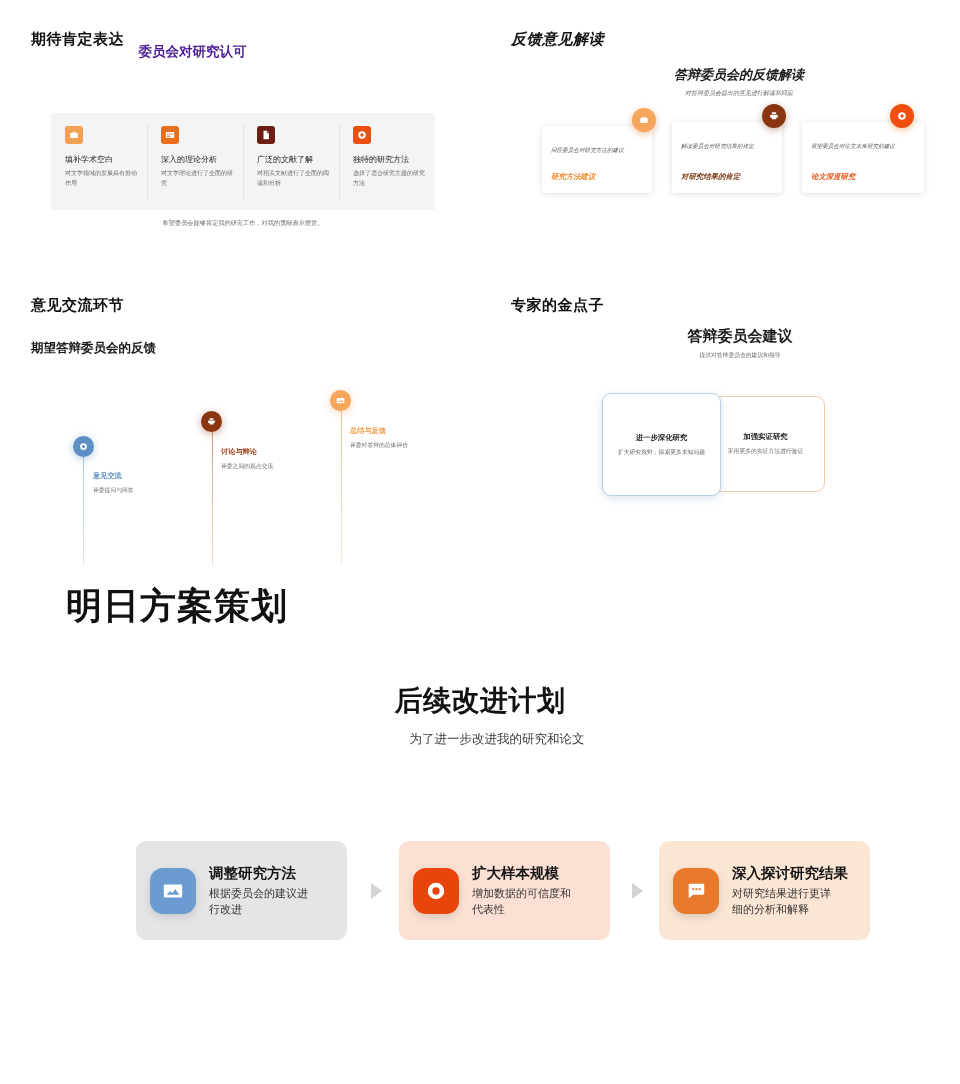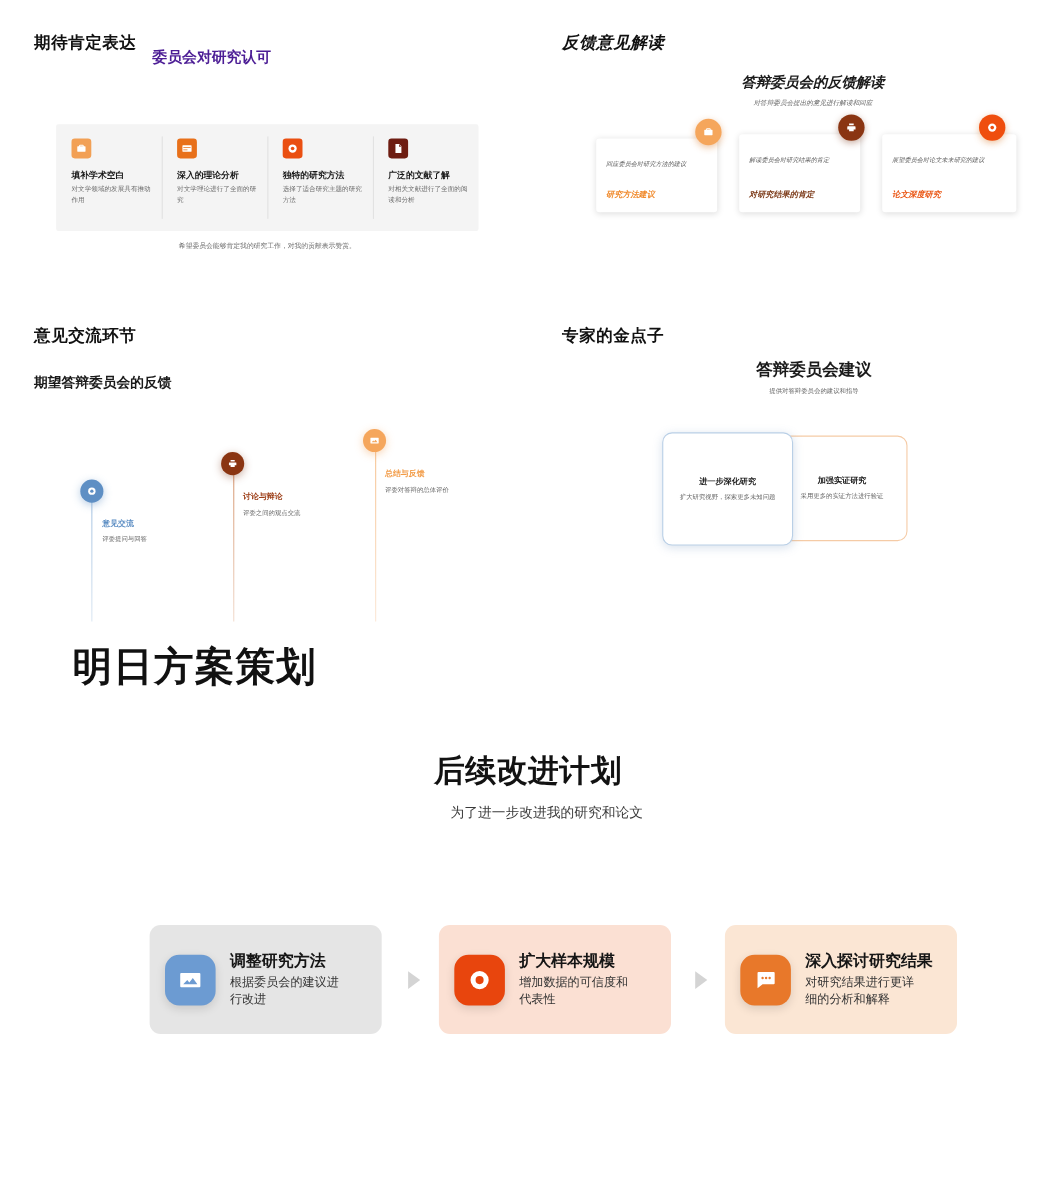--- a/index.html
+++ b/index.html
@@ -39,21 +39,21 @@
   .q1 .cell + .cell::before {
     content: ""; position: absolute; left: 0; top: 11px; bottom: 11px;
     width: 1px; background: #e2e2e2;
   }
   .ico-sq {
     width: 18px; height: 18px; border-radius: 3px;
     display: flex; align-items: center; justify-content: center;
     margin-bottom: 10px;
   }
   .ico-sq svg { width: 10px; height: 10px; display: block; }
-  .q1 .c-title { font-size: 8px; font-weight: 700; color: #161616; margin-bottom: 4px; }
+  .q1 .c-title { font-size: 8px; font-weight: 400; color: #161616; margin-bottom: 4px; }
   .q1 .c-desc  { font-size: 6px; line-height: 1.65; color: #6d6d6d; }
   .q1 .footnote {
     position: absolute; left: 0; top: 219px; width: 480px;
     text-align: center; font-size: 6.2px; color: #6d6d6d;
     padding-left: 6px;
   }
 
   
   .q2 { position: absolute; left: 480px; top: 0; width: 480px; height: 270px; font-style: italic; }
   .q2 .title {
@@ -201,37 +201,37 @@
       <div class="cell">
         <div class="ico-sq" style="background:#e8701a;">
           <svg viewBox="0 0 24 24" fill="#fff">
               <path d="M3 5h18a1 1 0 0 1 1 1v12a1 1 0 0 1-1 1H3a1 1 0 0 1-1-1V6a1 1 0 0 1 1-1zm1 4v2h16V9H4zm0 5v2h9v-2H4z"></path>
             </svg>
         </div>
         <div class="c-title">深入的理论分析</div>
         <div class="c-desc">对文学理论进行了全面的研究</div>
       </div>
       <div class="cell">
+        <div class="ico-sq" style="background:#6e1d12;">
+          <svg viewBox="0 0 24 24" fill="#fff">
+              <path d="M6 2h8l5 5v15H6V2zm8 1.5V8h4.5L14 3.5zM8 11h8v1.6H8V11zm0 4h8v1.6H8V15z"></path>
+            </svg>
+        </div>
+        <div class="c-title">广泛的文献了解</div>
+        <div class="c-desc">对相关文献进行了全面的阅读和分析</div>
+      </div>
+      <div class="cell">
         <div class="ico-sq" style="background:#ea4f11;">
           <svg viewBox="0 0 24 24" fill="#fff">
               <circle cx="12" cy="12" r="9"></circle>
               <circle cx="12" cy="12" r="4" fill="#ea4f11"></circle>
             </svg>
         </div>
         <div class="c-title">独特的研究方法</div>
         <div class="c-desc">选择了适合研究主题的研究方法</div>
-      </div>
-      <div class="cell">
-        <div class="ico-sq" style="background:#6e1d12;">
-          <svg viewBox="0 0 24 24" fill="#fff">
-              <path d="M6 2h8l5 5v15H6V2zm8 1.5V8h4.5L14 3.5zM8 11h8v1.6H8V11zm0 4h8v1.6H8V15z"></path>
-            </svg>
-        </div>
-        <div class="c-title">广泛的文献了解</div>
-        <div class="c-desc">对相关文献进行了全面的阅读和分析</div>
       </div>
     </div>
 
     <div class="footnote">希望委员会能够肯定我的研究工作，对我的贡献表示赞赏。</div>
   </div>
 
   <div class="q2">
     <div class="sec-head" style="left:31px;top:30px;">反馈意见解读</div>
     <div class="title">答辩委员会的反馈解读</div>
     <div class="subtitle">对答辩委员会提出的意见进行解读和回应</div>

